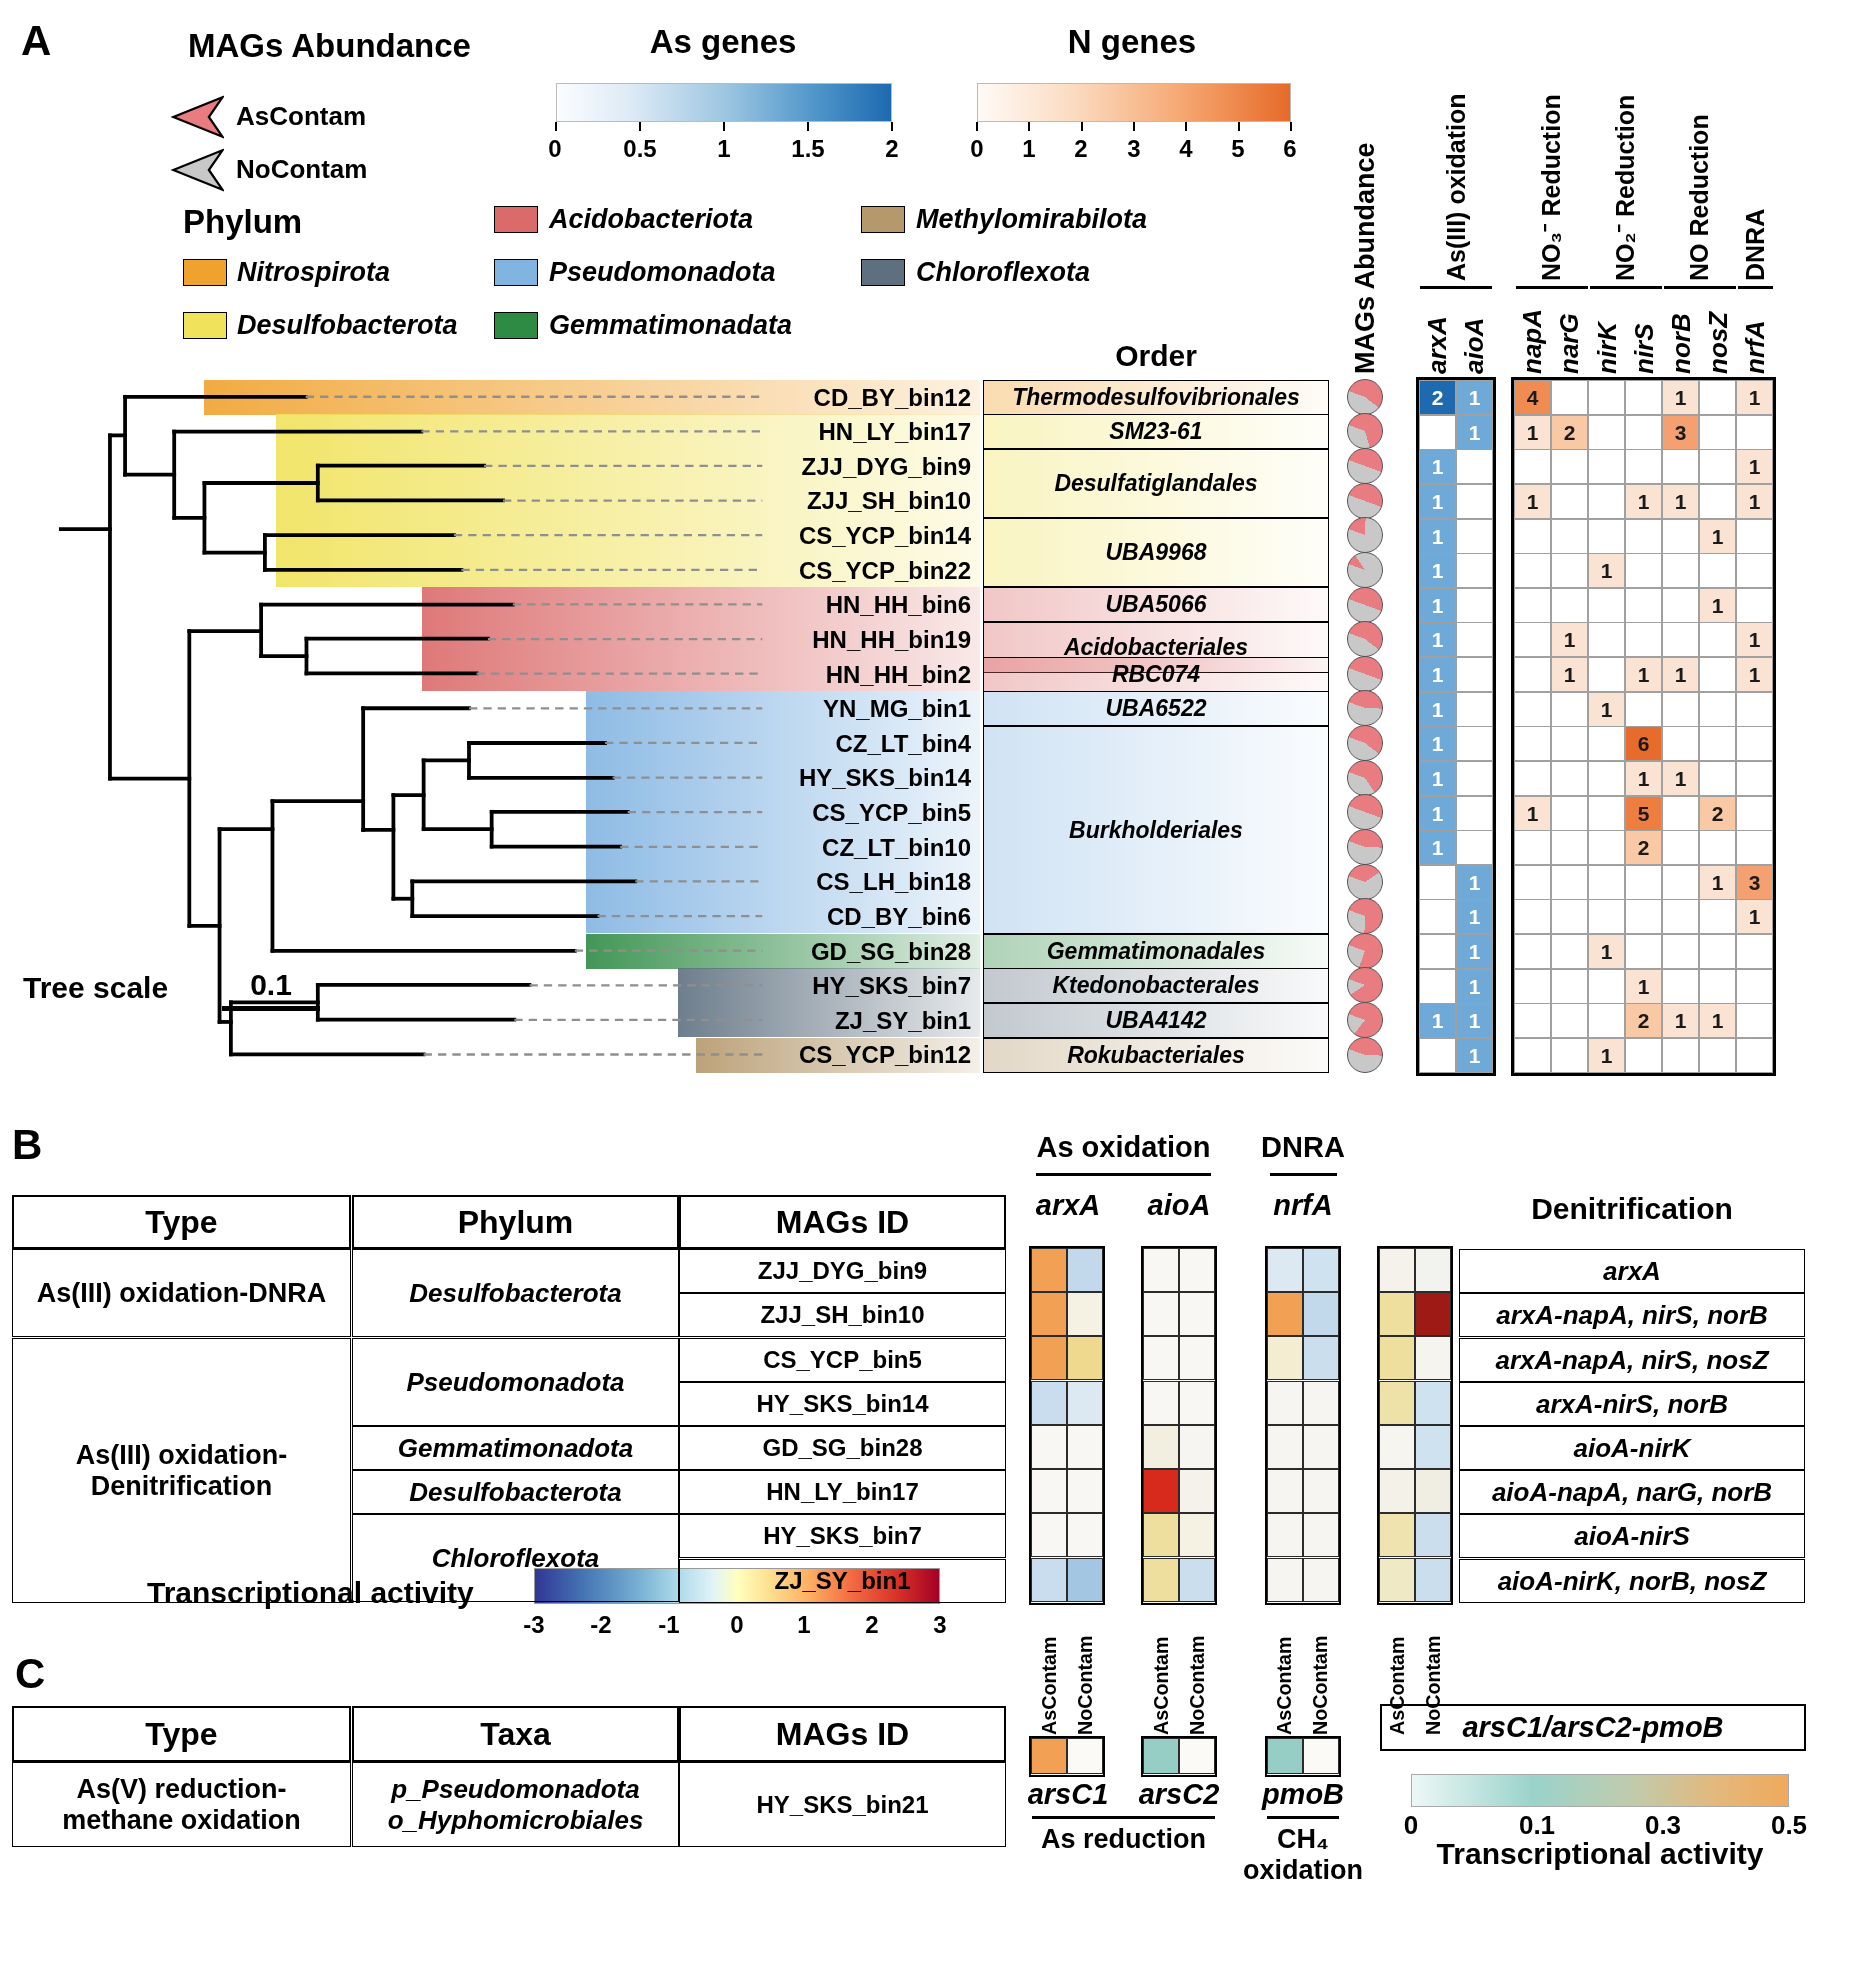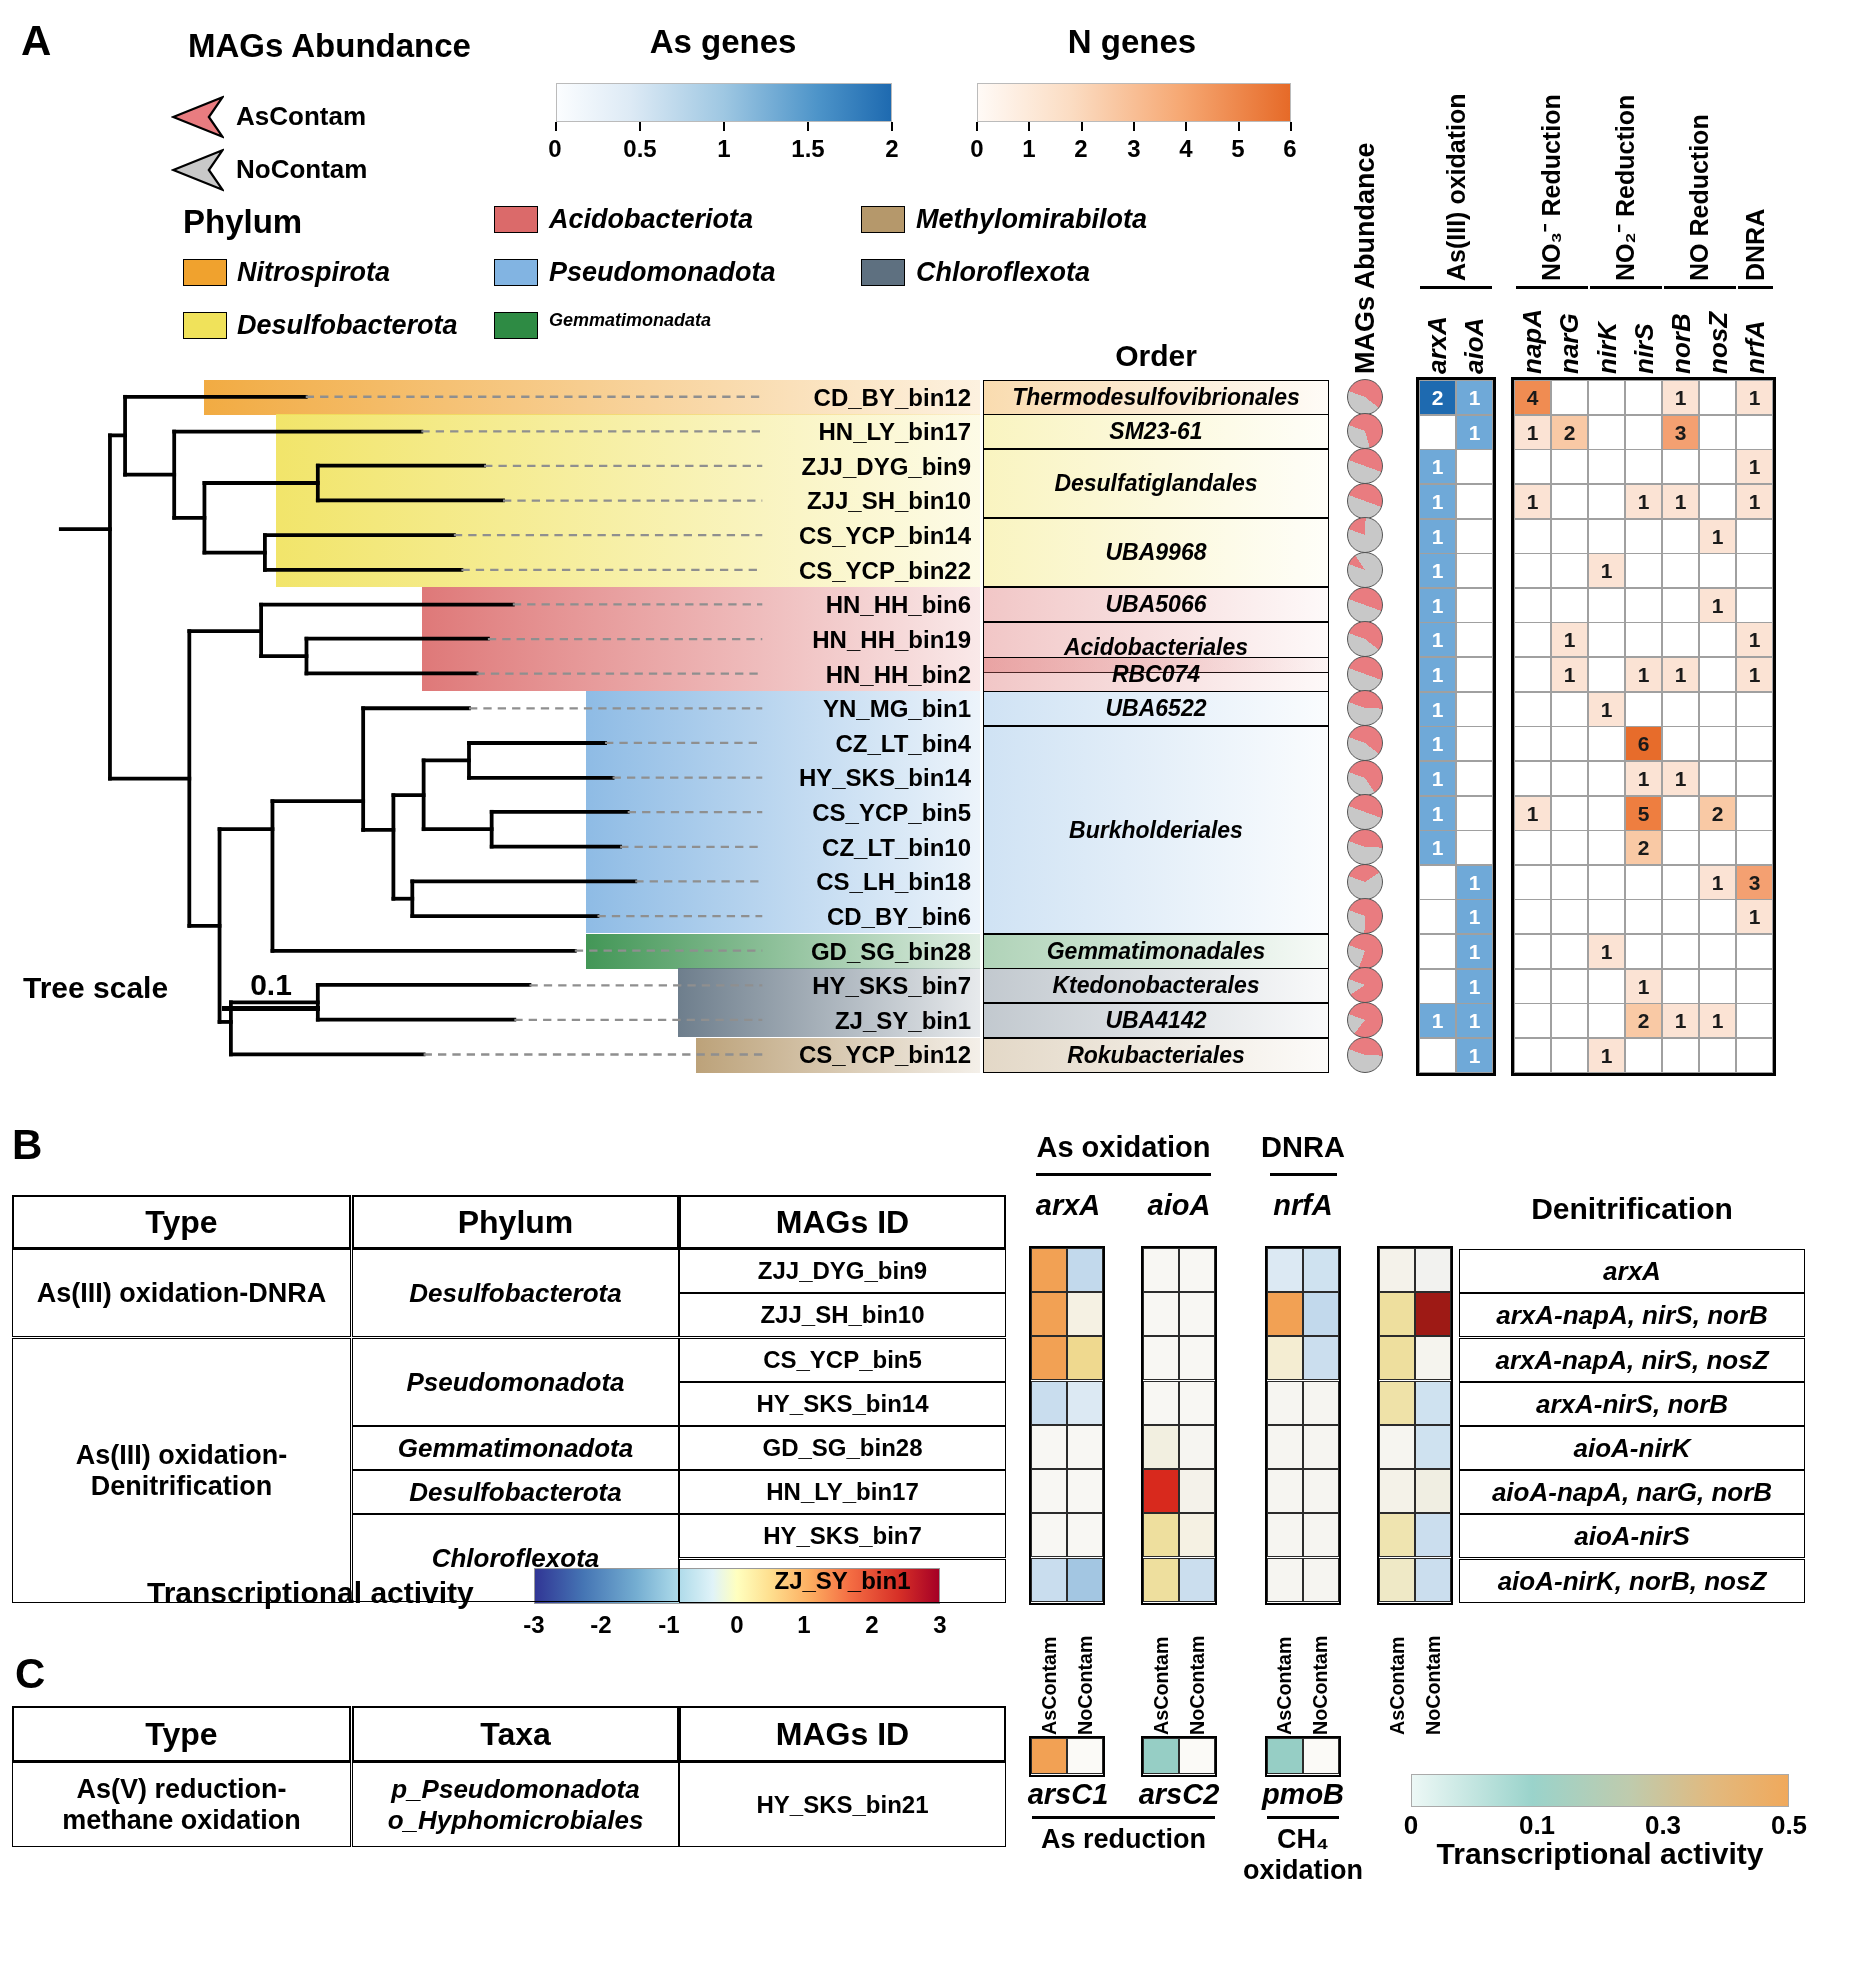--- a/index.html
+++ b/index.html
@@ -152,21 +152,21 @@
       <div class="abs b" style="left: 236px; top: 154px; font-size: 26px;">NoContam</div>
       <div class="abs" style="left: 183px; top: 259px; width: 44px; height: 27px; background: rgb(240, 162, 46); border: 1.5px solid rgb(0, 0, 0);"></div>
       <div class="abs b i" style="left: 237px; top: 257px; font-size: 27px; text-align: right;">Nitrospirota</div>
       <div class="abs" style="left: 183px; top: 312px; width: 44px; height: 27px; background: rgb(240, 226, 90); border: 1.5px solid rgb(0, 0, 0);"></div>
       <div class="abs b i" style="left: 237px; top: 310px; font-size: 27px;">Desulfobacterota</div>
       <div class="abs" style="left: 494px; top: 206px; width: 44px; height: 27px; background: rgb(219, 106, 106); border: 1.5px solid rgb(0, 0, 0);"></div>
       <div class="abs b i" style="left: 549px; top: 204px; font-size: 27px;">Acidobacteriota</div>
       <div class="abs" style="left: 494px; top: 259px; width: 44px; height: 27px; background: rgb(130, 180, 226); border: 1.5px solid rgb(0, 0, 0);"></div>
       <div class="abs b i" style="left: 549px; top: 257px; font-size: 27px;">Pseudomonadota</div>
       <div class="abs" style="left: 494px; top: 312px; width: 44px; height: 27px; background: rgb(46, 139, 68); border: 1.5px solid rgb(0, 0, 0);"></div>
-      <div class="abs b i" style="left: 549px; top: 310px; font-size: 18px;">Gemmatimonadata</div>
+      <div class="abs b i" style="left: 549px; top: 310px; font-size: 27px;">Gemmatimonadata</div>
       <div class="abs" style="left: 861px; top: 206px; width: 44px; height: 27px; background: rgb(181, 152, 107); border: 1.5px solid rgb(0, 0, 0);"></div>
       <div class="abs b i" style="left: 916px; top: 204px; font-size: 27px;">Methylomirabilota</div>
       <div class="abs" style="left: 861px; top: 259px; width: 44px; height: 27px; background: rgb(94, 112, 128); border: 1.5px solid rgb(0, 0, 0);"></div>
       <div class="abs b i" style="left: 916px; top: 257px; font-size: 27px;">Chloroflexota</div>
       <div class="abs" style="left: 555px; top: 122px; width: 2.3px; height: 9px; background: rgb(0, 0, 0);"></div>
       <div class="abs b ctr" style="left: 525px; top: 135px; width: 60px; font-size: 24px;">0</div>
       <div class="abs" style="left: 639px; top: 122px; width: 2.3px; height: 9px; background: rgb(0, 0, 0);"></div>
       <div class="abs b ctr" style="left: 610px; top: 135px; width: 60px; font-size: 24px;">0.5</div>
       <div class="abs" style="left: 723px; top: 122px; width: 2.3px; height: 9px; background: rgb(0, 0, 0);"></div>
       <div class="abs b ctr" style="left: 694px; top: 135px; width: 60px; font-size: 24px;">1</div>
@@ -561,20 +561,21 @@
       <div class="abs b ctr" style="left: 504px; top: 1611px; width: 60px; font-size: 24px;">-3</div>
       <div class="abs b ctr" style="left: 571px; top: 1611px; width: 60px; font-size: 24px;">-2</div>
       <div class="abs b ctr" style="left: 639px; top: 1611px; width: 60px; font-size: 24px;">-1</div>
       <div class="abs b ctr" style="left: 707px; top: 1611px; width: 60px; font-size: 24px;">0</div>
       <div class="abs b ctr" style="left: 774px; top: 1611px; width: 60px; font-size: 24px;">1</div>
       <div class="abs b ctr" style="left: 842px; top: 1611px; width: 60px; font-size: 24px;">2</div>
       <div class="abs b ctr" style="left: 910px; top: 1611px; width: 60px; font-size: 24px;">3</div>
     </div>
 
   <div class="abs b" style="left:15px;top:1650px;font-size:42px;">C</div>
+  <div class="abs b i ctr" style="left:1380px;top:1704px;width:426px;height:47px;border:2.3px solid #000;font-size:29px;">arsC1/arsC2-pmoB</div>
   <div class="abs" style="left:1411px;top:1774px;width:378px;height:33px;border:0.8px solid #aaa;
               background:linear-gradient(90deg,#EDF8F6,#9AD3CB 32%,#BFCBAD 58%,#E2B97E 80%,#F0A95C 100%);"></div>
   <div class="abs b ctr" style="left:1411px;top:1837px;width:378px;font-size:30px;">Transcriptional activity</div>
   <div class="abs b ctr" style="left:1032px;top:1824px;width:183px;font-size:27px;">As reduction</div>
   <div class="abs b ctr" style="left:1216px;top:1824px;width:174px;font-size:27px;">CH₄ oxidation</div>
   <div class="abs" style="left:1032px;top:1816px;width:183px;height:3px;background:#000;"></div>
   <div class="abs" style="left:1267px;top:1816px;width:72px;height:3px;background:#000;"></div>
   <div id="layer-c">
       <div class="abs b ctr" style="left: 12px; top: 1706px; width: 339px; height: 56px; border: 2.3px solid rgb(0, 0, 0); font-size: 32px;">Type</div>
       <div class="abs b ctr" style="left: 352px; top: 1706px; width: 327px; height: 56px; border: 2.3px solid rgb(0, 0, 0); font-size: 32px;">Taxa</div>

